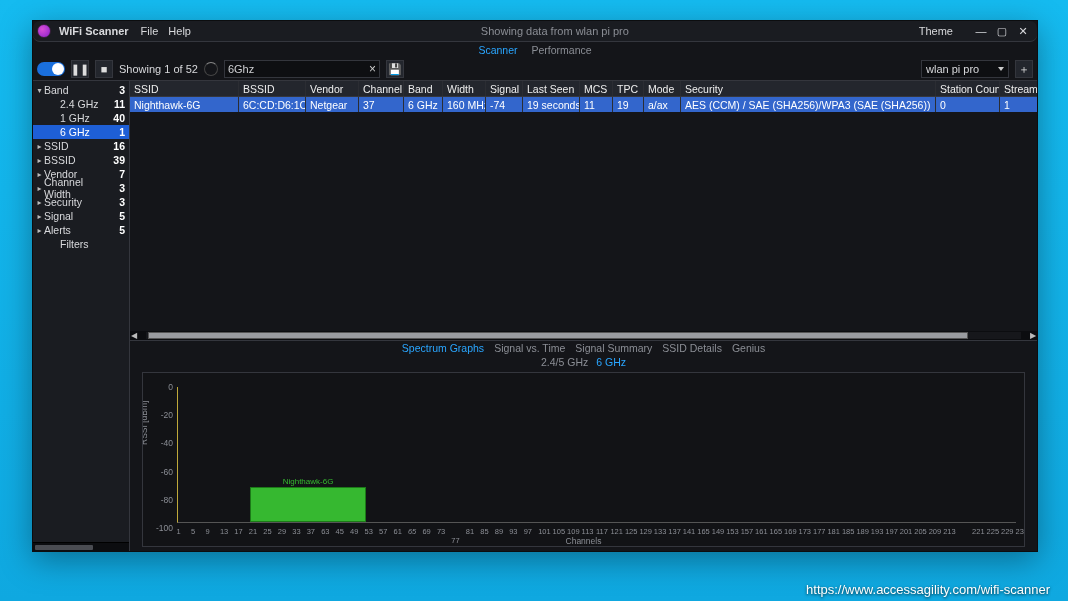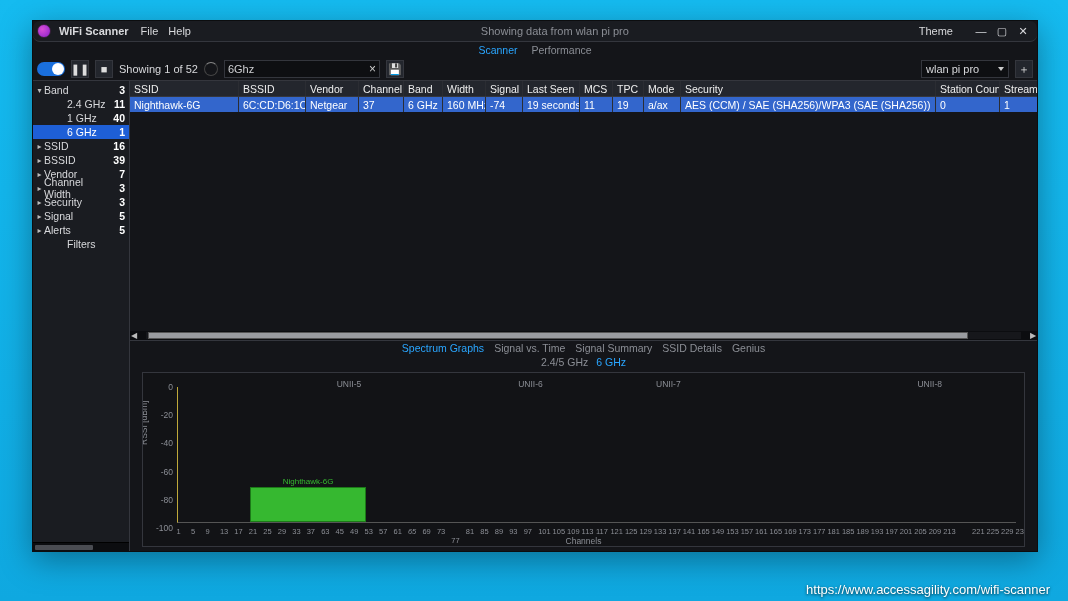--- a/index.html
+++ b/index.html
@@ -77,21 +77,21 @@
 
   .main{flex:1;display:flex;overflow:hidden}
   .sidebar{
     width:96px;background:var(--bg-dark);border-right:1px solid var(--border);
     padding-top:2px;overflow:hidden;display:flex;flex-direction:column;
   }
   .sidebar .item{display:flex;align-items:center;height:14px;padding:0 4px;position:relative;font-size:10.5px}
   .sidebar .item .tri{width:5px;text-align:center;color:#bbb;font-size:8px;margin-right:2px}
   .sidebar .item .lbl{flex:1}
   .sidebar .item .cnt{min-width:14px;text-align:right;color:#fff;font-weight:600}
-  .sidebar .sub{padding-left:27px}
+  .sidebar .sub{padding-left:20px}
   .sidebar .item.sel{background:var(--sel);color:#fff}
   .sidebar .bottomscroll{height:8px;background:#0c0d10;border-top:1px solid #000;display:flex;align-items:center;}
   .sidebar .bottomscroll .thumb{width:58px;height:5px;background:#4a4c52;margin-left:2px;border-radius:1px}
 
   .content{flex:1;display:flex;flex-direction:column;overflow:hidden}
   .tablewrap{flex:1;display:flex;flex-direction:column;border-bottom:1px solid var(--border);overflow:hidden}
   .thead{display:flex;height:15px;background:var(--bg-header);border-bottom:1px solid var(--border);font-size:10.5px}
   .thead .cell,.trow .cell{border-right:1px solid #2b2d33;padding:0 4px;display:flex;align-items:center;white-space:nowrap;overflow:hidden}
   .thead .cell{color:#eee}
   .trow{display:flex;height:15px;background:var(--blue-row);color:#fff;font-size:10.5px}
@@ -300,26 +300,20 @@
           <span>Signal Summary</span>
           <span>SSID Details</span>
           <span>Genius</span>
         </div>
         <div class="bsubtabs">
           <span>2.4/5 GHz</span>
           <span class="on">6 GHz</span>
         </div>
 
         <div class="chartarea">
-          <div class="ulines" id="ulines">
-              <div class="uline" style="left: 193.69px;">UNII-5</div>
-              <div class="uline" style="left: 375.155px;">UNII-6</div>
-              <div class="uline" style="left: 513.069px;">UNII-7</div>
-              <div class="uline" style="left: 774.379px;">UNII-8</div>
-            </div>
           <div class="yaxis" id="yaxis">
               <div class="ytick" style="bottom: 100%; transform: translateY(50%);">0</div>
               <div class="ytick" style="bottom: 80%; transform: translateY(50%); margin-top: 27px;">-20</div>
               <div class="ytick" style="bottom: 60%; transform: translateY(50%);">-40</div>
               <div class="ytick" style="bottom: 40%; transform: translateY(50%);">-60</div>
               <div class="ytick" style="bottom: 20%; transform: translateY(50%);">-80</div>
               <div class="ytick" style="bottom: 0%; transform: translateY(50%);">-100</div>
             </div>
           <span class="ylabel">RSSI [dBm]</span>
           <div class="plot" id="plot">

